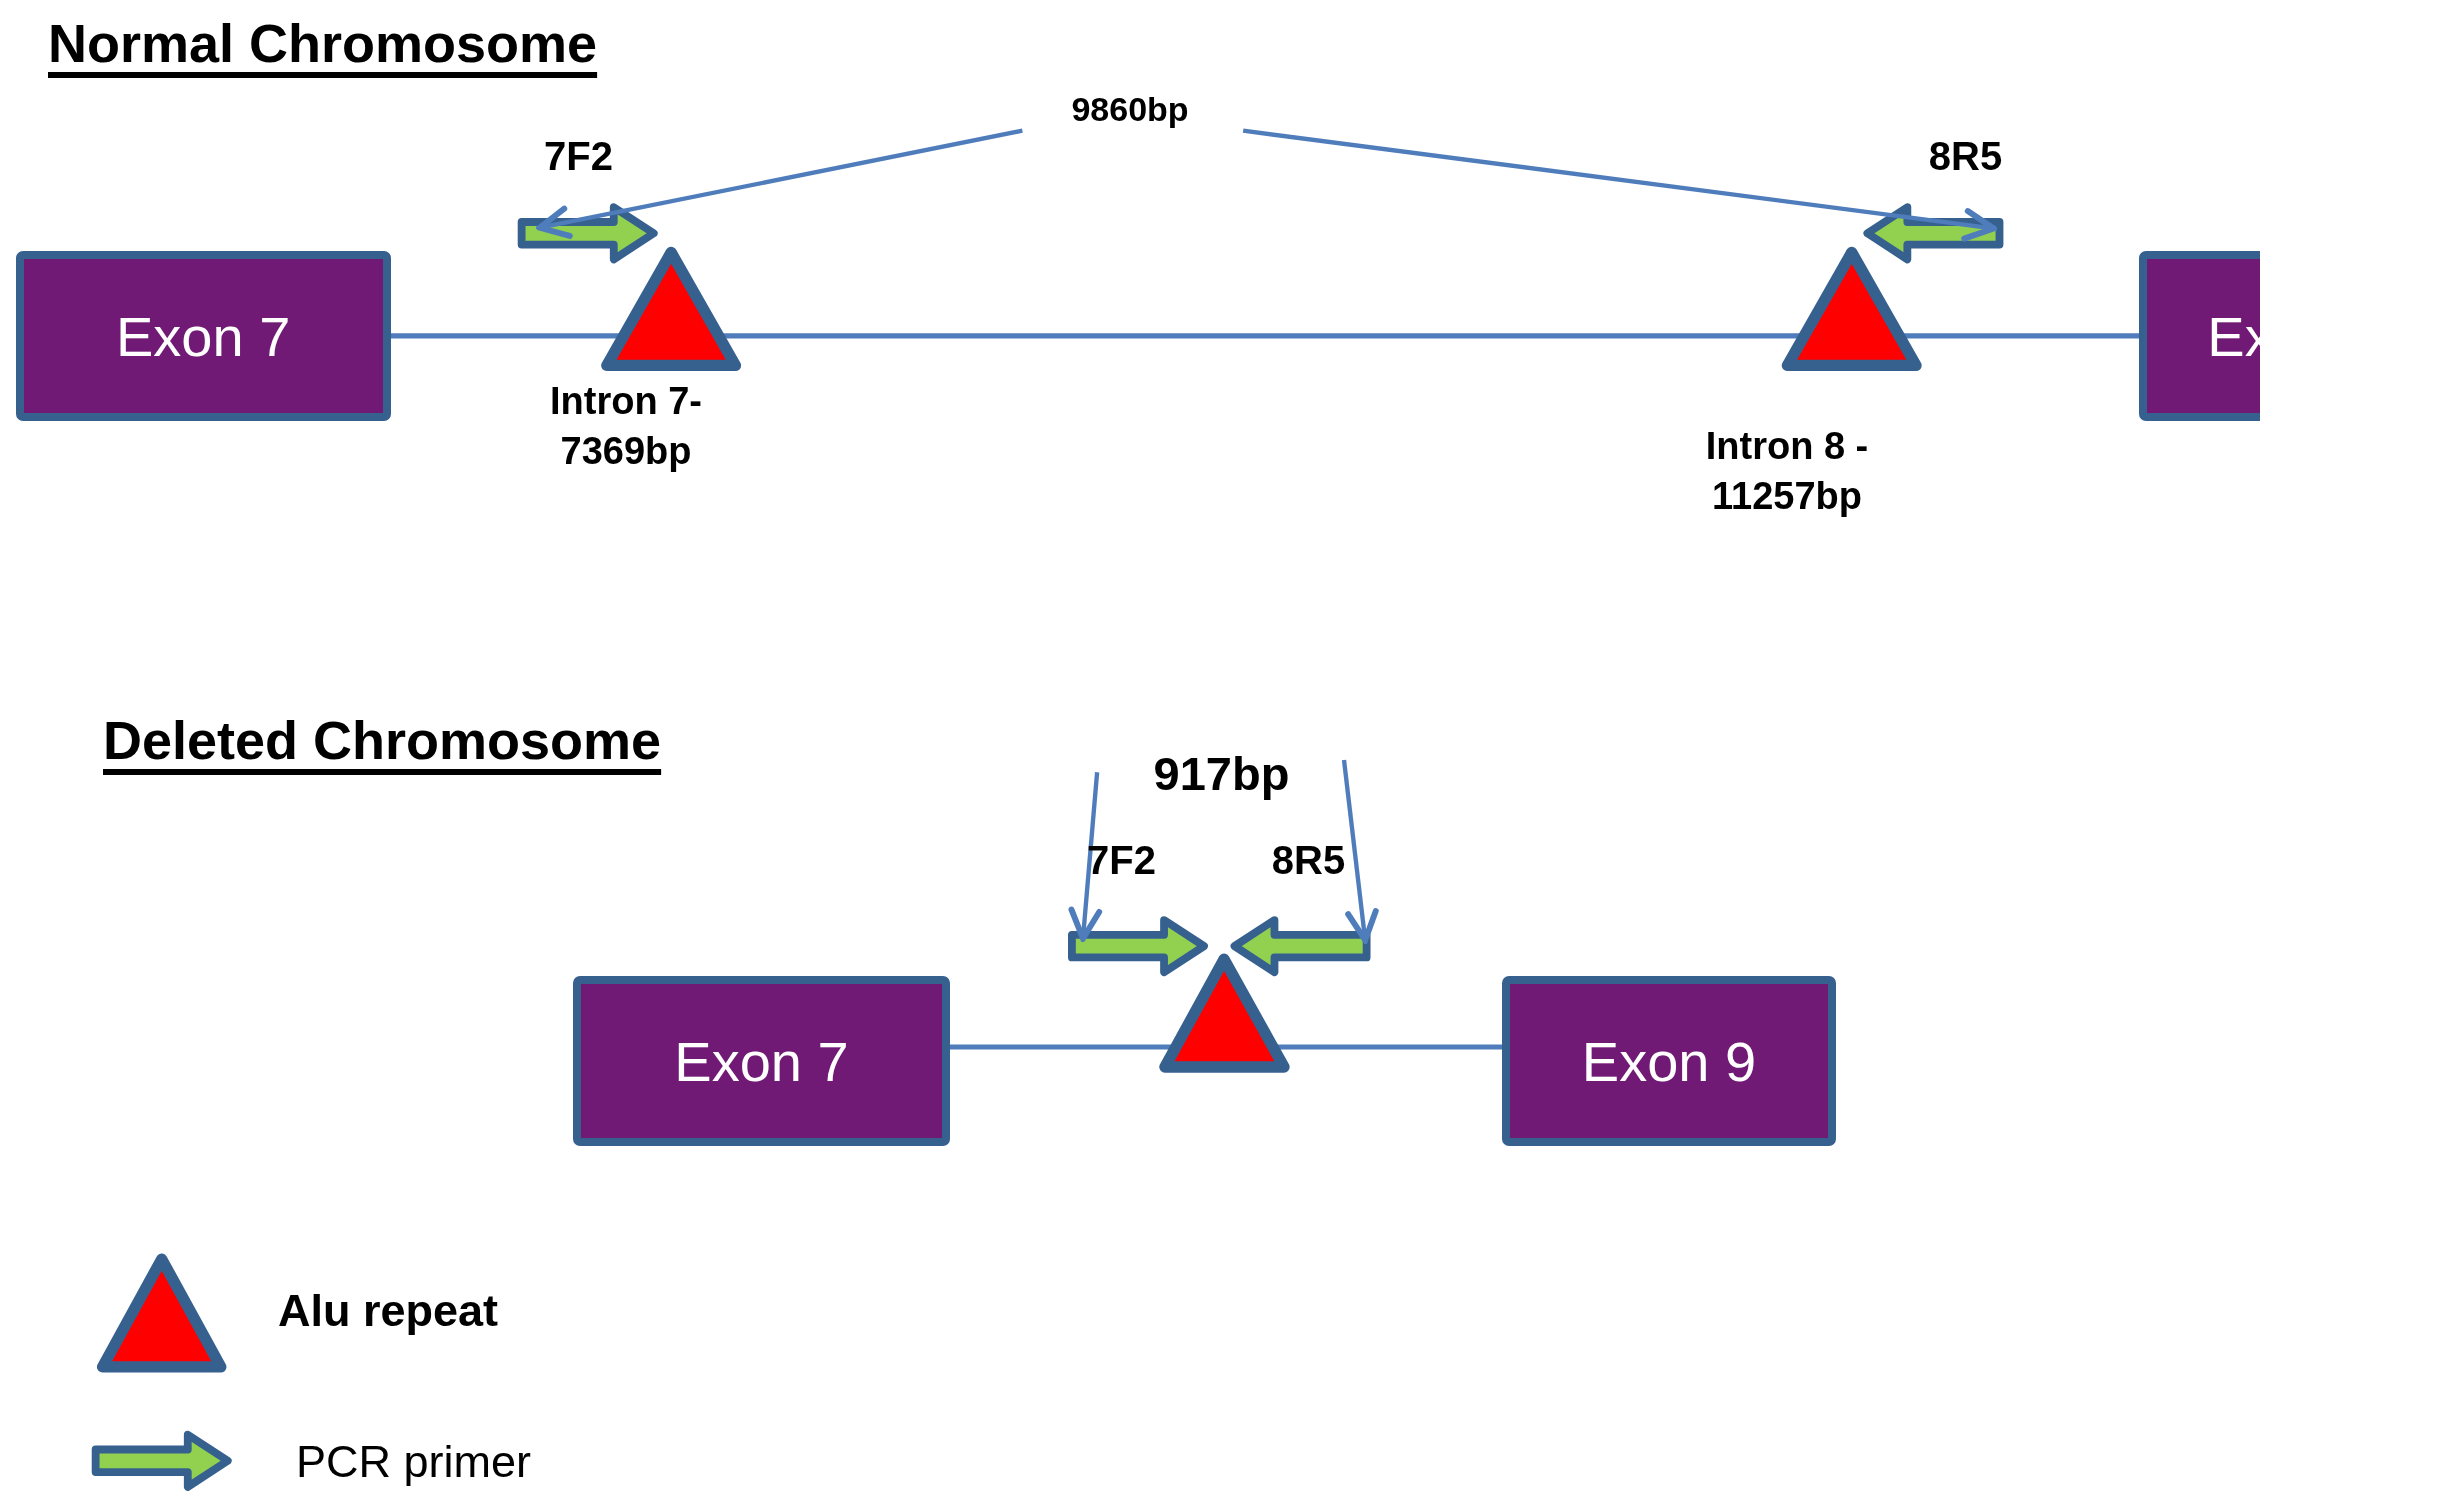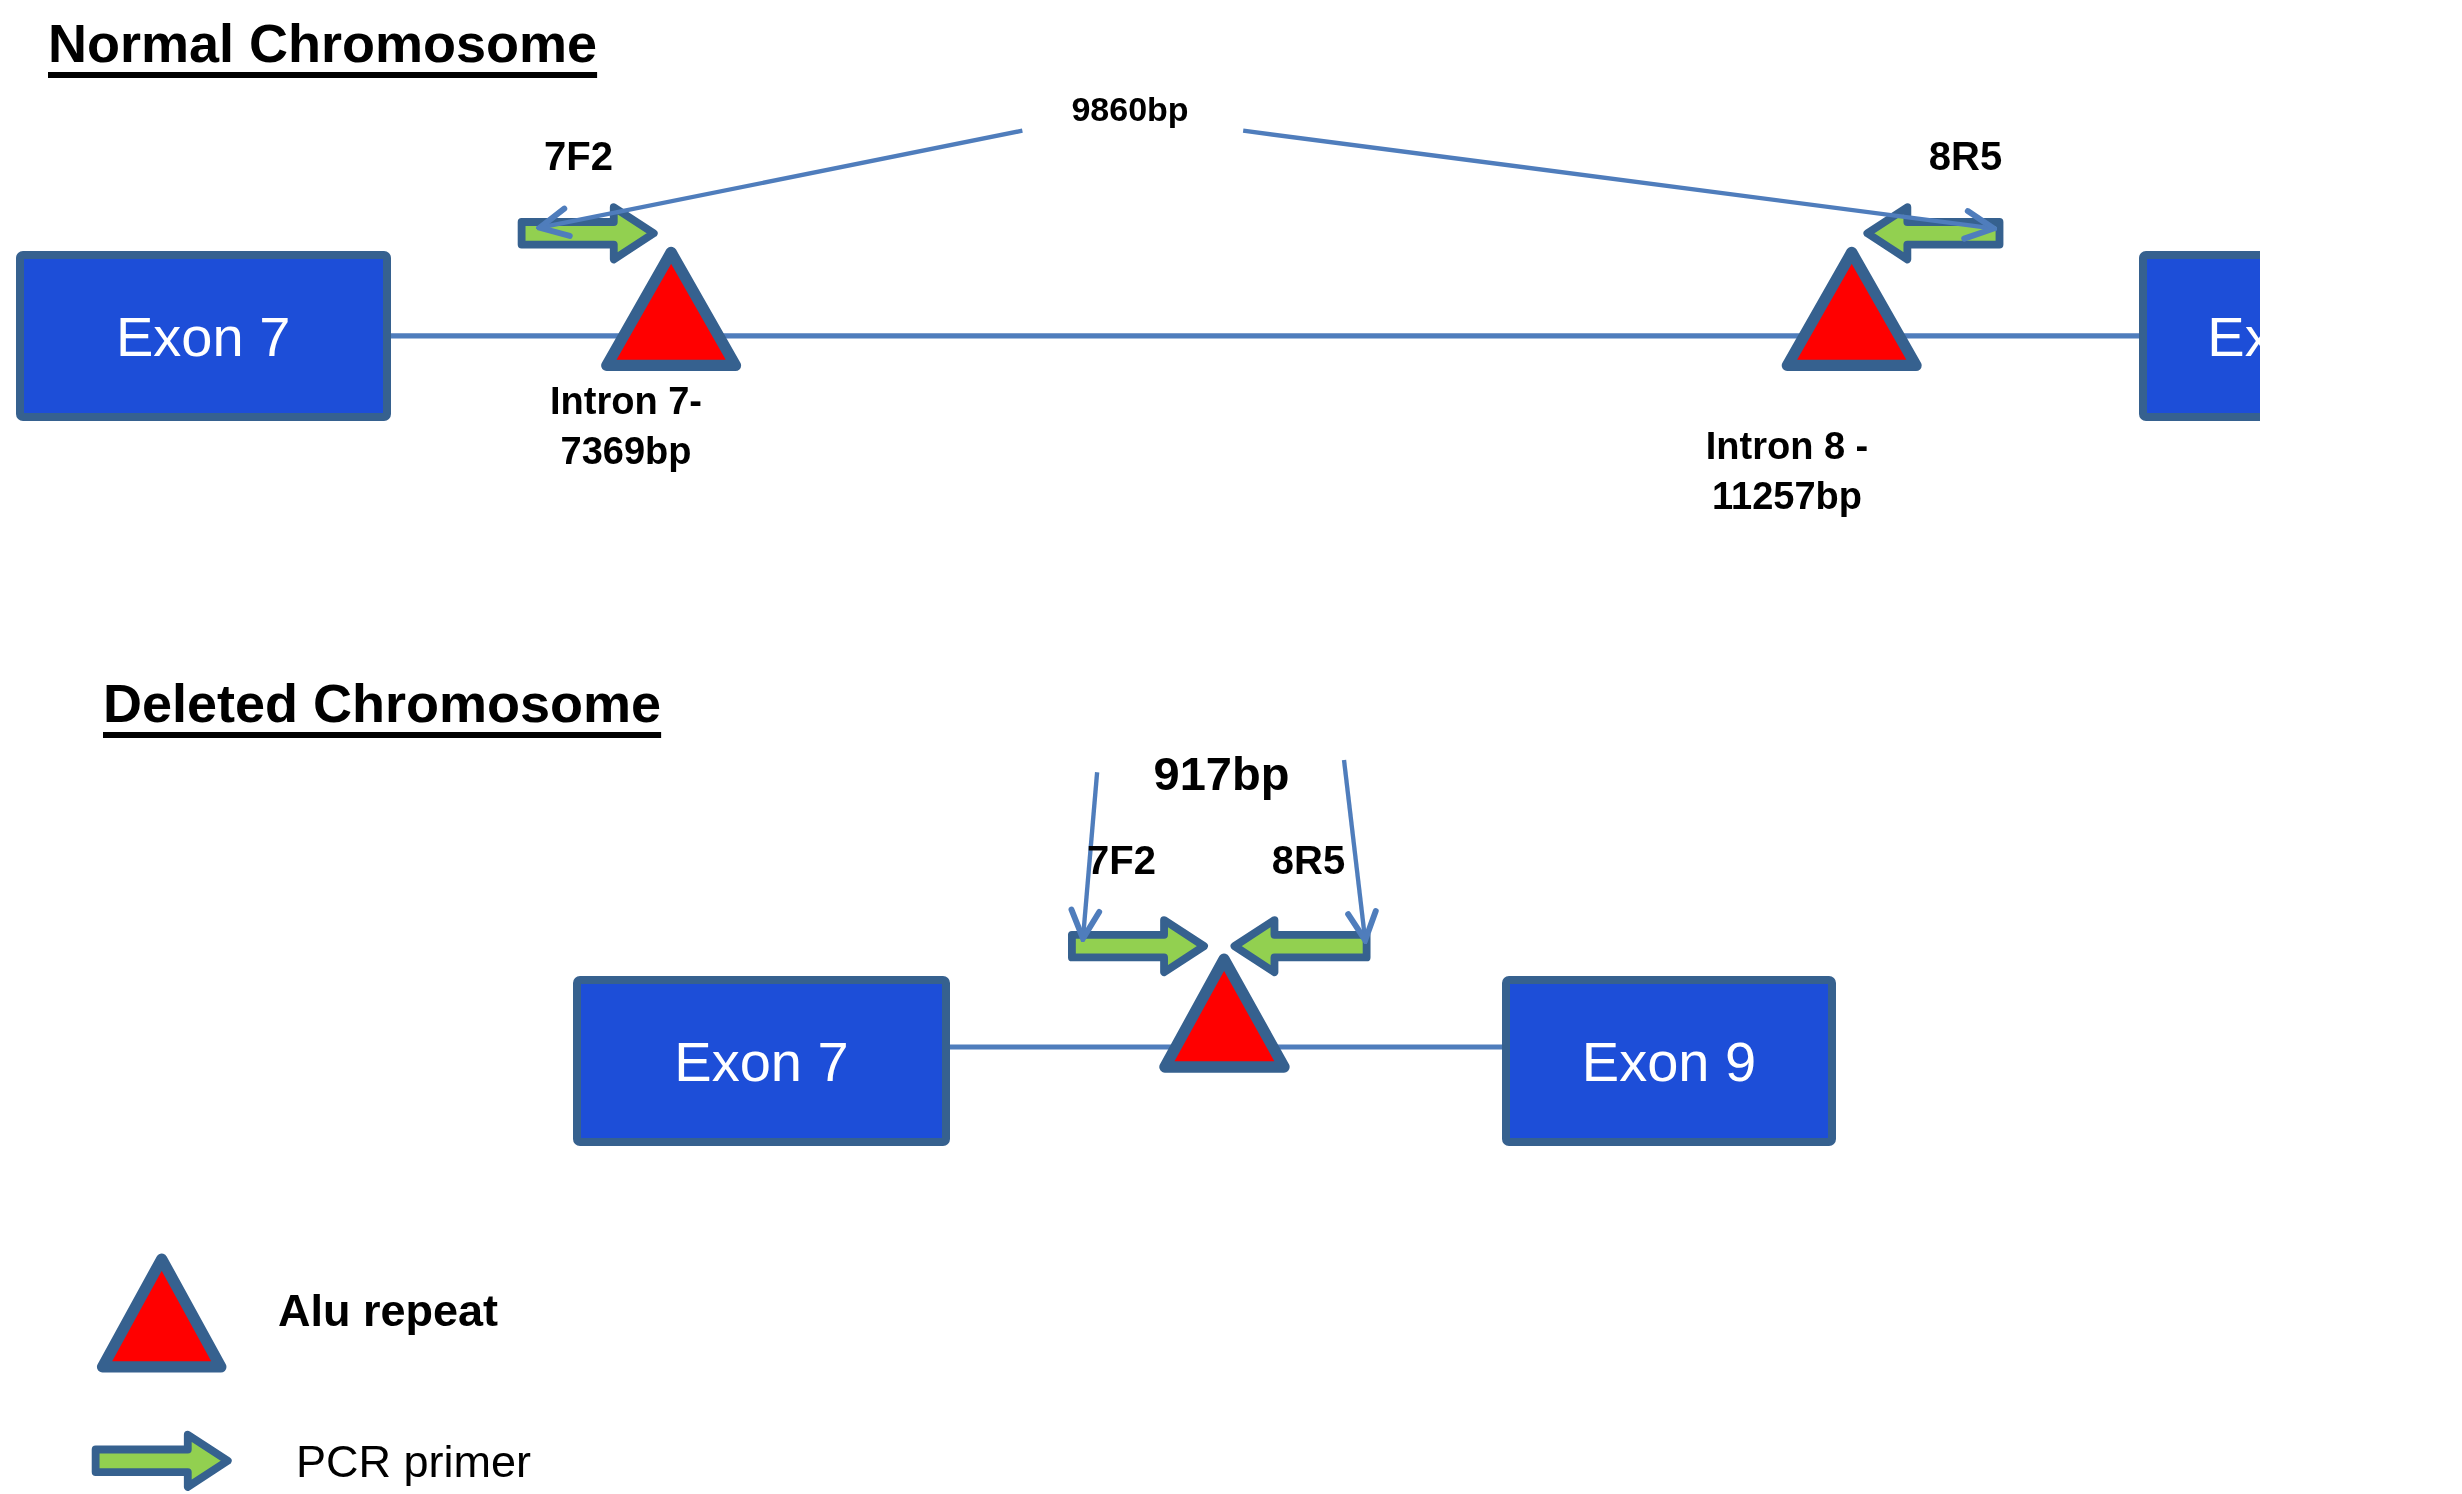--- a/index.html
+++ b/index.html
@@ -18,21 +18,21 @@
     text-decoration-thickness:6px;
     text-underline-offset:10.4px;
     white-space:nowrap;
   }
   .size-label{font-size:34px;font-weight:bold;color:#000;text-align:center;white-space:nowrap;}
   .primer-label{font-size:40px;font-weight:bold;color:#000;text-align:center;white-space:nowrap;}
   .intron-label{font-size:38px;font-weight:bold;color:#000;text-align:center;line-height:1.32;white-space:nowrap;}
   .exon-box{
     box-sizing:border-box;
     border:8.7px solid #36618F;
-    background:#1d4ed8;
+    background:#701a75;
     border-radius:7px;
     display:flex;align-items:center;justify-content:center;
     color:#fff;font-size:56px;white-space:nowrap;
   }
   .legend-label-bold{font-size:45px;font-weight:bold;color:#000;white-space:nowrap;}
   .legend-label{font-size:45px;color:#000;white-space:nowrap;}
 </style>
 </head>
 <body>
 
@@ -89,21 +89,21 @@
   <div class="abs intron-label" style="left:491px;top:376px;width:270px;">
     <div>Intron 7-</div>
     <div>7369bp</div>
   </div>
 
   <div class="abs intron-label" style="left:1648px;top:376px;width:278px;margin-top:45px;">
     <div>Intron 8 -</div>
     <div>11257bp</div>
   </div>
 
-  <div class="abs section-title" style="left:103px;top:672px;">Deleted Chromosome</div>
+  <div class="abs section-title" style="left:103px;top:709px;">Deleted Chromosome</div>
 
   <div class="abs size-label" style="left:1117px;top:746px;width:209px;font-size:47px;">917bp</div>
 
   <div class="abs primer-label" style="left:1065px;top:838px;width:113px;">7F2</div>
 
   <div class="abs primer-label" style="left:1252px;top:838px;width:113px;">8R5</div>
 
   <div class="abs exon-box" style="left:573px;top:976px;width:377px;height:170px;">
     <span>Exon 7</span>
   </div>

